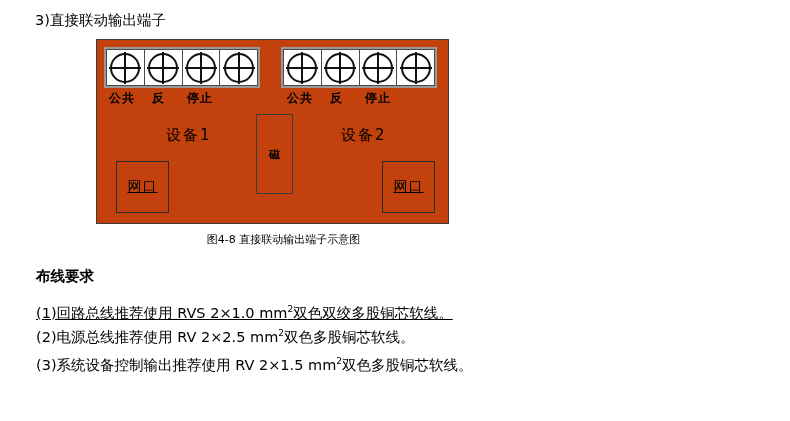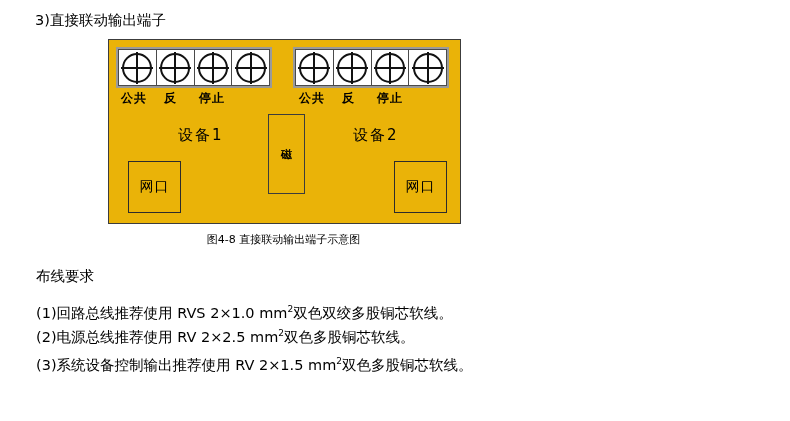--- a/index.html
+++ b/index.html
@@ -6,22 +6,22 @@
   body{
     width:790px;height:421px;position:relative;overflow:hidden;
     background:#ffffff;color:#000000;
     font-family:"DejaVu Sans","Liberation Sans",sans-serif;
   }
   .abs{position:absolute;}
   .doc-text{font-size:14.5px;line-height:18px;white-space:nowrap;}
 
   
   .figure-box{
-    left:108px;top:39px;width:351px;height:183px;
-    border:1px solid #3c3c3c;background:#eab308;
+    left:96px;top:39px;width:351px;height:183px;
+    border:1px solid #3c3c3c;background:#c2410c;
   }
 
   
   .terminal-block{
     top:7px;height:41px;width:156px;
     border:2px solid #9a9a9a;
     display:flex;box-sizing:border-box;background:#ffffff;
   }
   .tcell{
     flex:1;border:1px solid #4a4a4a;margin-left:-1px;
@@ -51,21 +51,21 @@
   }
   .middle-box{
     left:159px;top:74px;width:37px;height:80px;
     border:1px solid #3c3c3c;box-sizing:border-box;
     display:flex;align-items:center;justify-content:center;
   }
   .middle-box span{font-size:11px;font-weight:bold;}
   .port-box{
     top:121px;width:53px;height:52px;
     border:1px solid #2c2c2c;box-sizing:border-box;
-    display:flex;align-items:center;justify-content:center;
+    display:flex;align-items:center;justify-content:center;text-decoration:underline;
   }
   .port-box span{font-size:14px;letter-spacing:1px;}
 
   .figure-caption{
     left:108px;top:232px;width:351px;text-align:center;
     font-size:11px;white-space:nowrap;
   }
   sup{font-size:9px;line-height:0;}
 </style>
 </head>
@@ -121,23 +121,23 @@
   <div class="abs port-box" style="left:19px;">
     <span>网口</span>
   </div>
   <div class="abs port-box" style="left:285px;">
     <span>网口</span>
   </div>
 </div>
 
 <div class="abs figure-caption">图4-8 直接联动输出端子示意图</div>
 
-<div class="abs doc-text" style="left:36px;top:267px;">布线要求</div>
+<div class="abs doc-text" style="left:36px;top:267px;font-weight:bold;">布线要求</div>
 
-<div class="abs doc-text" style="left:36px;top:304px;">
+<div class="abs doc-text" style="left:36px;top:304px;text-decoration:underline;">
   <span>(1)回路总线推荐使用 RVS 2×1.0 mm</span><sup>2</sup><span>双色双绞多股铜芯软线。</span>
 </div>
 <div class="abs doc-text" style="left:36px;top:328px;">
   <span>(2)电源总线推荐使用 RV 2×2.5 mm</span><sup>2</sup><span>双色多股铜芯软线。</span>
 </div>
 <div class="abs doc-text" style="left:36px;top:356px;">
   <span>(3)系统设备控制输出推荐使用 RV 2×1.5 mm</span><sup>2</sup><span>双色多股铜芯软线。</span>
 </div>
 
 </body></html>

